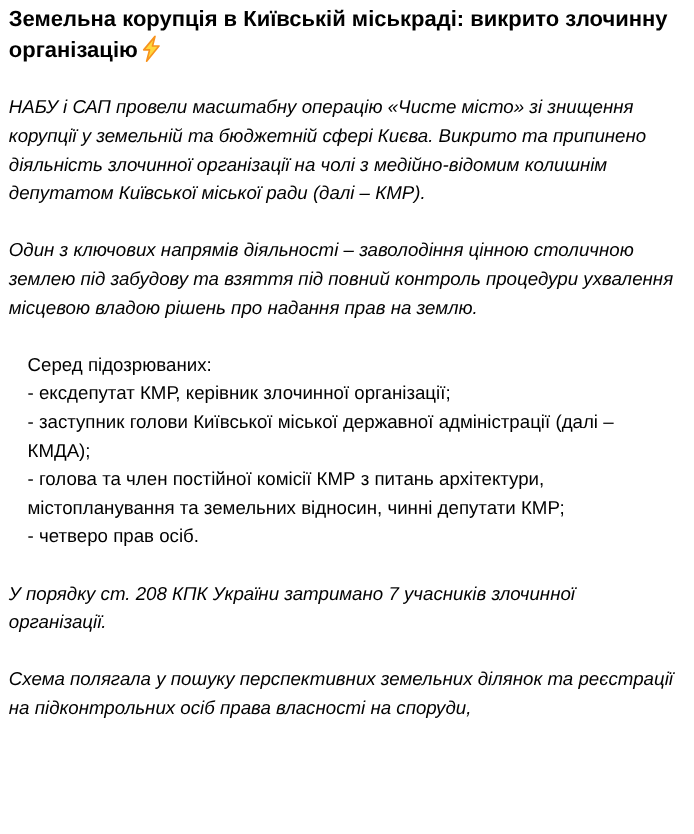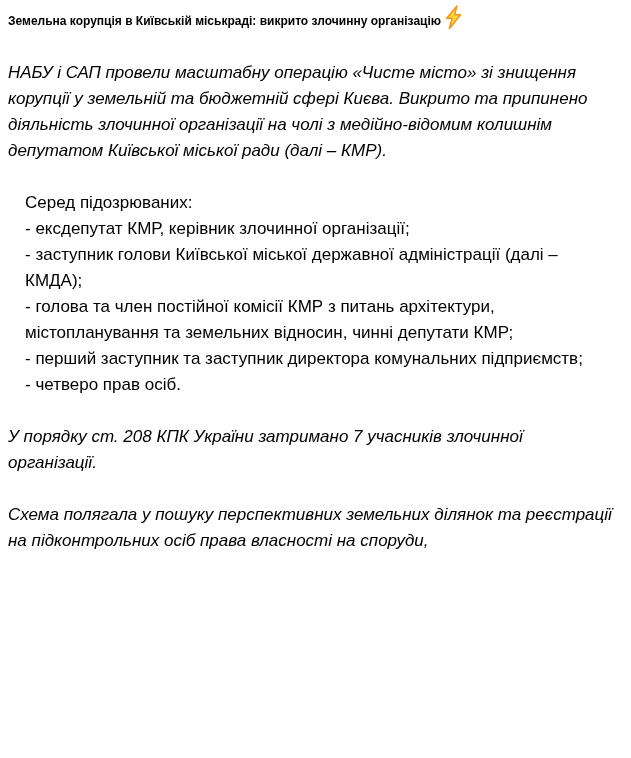--- a/index.html
+++ b/index.html
@@ -13,21 +13,21 @@
     background: #ffffff;
     color: #000000;
     font-family: "Liberation Sans", sans-serif;
   }
   .post {
     padding: 5px 18px 0 8px;
     font-size: 17px;
     line-height: 26px;
   }
   .post-title {
-    font-size: 12px;
+    font-size: 20px;
     line-height: 27px;
     font-weight: 700;
     margin: 0 0 25px 0;
   }
   .post-title .title-text {
     display: inline;
   }
   .emoji-bolt {
     display: inline-block;
     width: 19px;
@@ -51,27 +51,27 @@
 
 <div class="post">
 
   <h1 class="post-title"><span class="title-text">Земельна корупція в Київській міськраді: викрито злочинну організацію</span><svg class="emoji-bolt" viewBox="0 0 20 26" xmlns="http://www.w3.org/2000/svg">
         <path d="M13.6 1 L2.8 13.9 L8.4 13.9 L5.6 24.8 L17.4 10.2 L11.2 10.2 Z" stroke-width="1.6" stroke-linejoin="round" fill="#FFD83C"></path>
         <path d="M13.6 1 L2.8 13.9 L8.4 13.9 L5.6 24.8 L17.4 10.2 L11.2 10.2 Z" fill="none" stroke-width="1.6" stroke-linejoin="round" stroke="#F7931E"></path>
       </svg></h1>
 
   <p class="para">НАБУ і САП провели масштабну операцію «Чисте місто» зі знищення корупції у земельній та бюджетній сфері Києва. Викрито та припинено діяльність злочинної організації на чолі з медійно-відомим колишнім депутатом Київської міської ради (далі – КМР).</p>
 
+  <p class="para">Один з ключових напрямів діяльності – заволодіння цінною столичною землею під забудову та взяття під повний контроль процедури ухвалення місцевою владою рішень про надання прав на землю.</p>
 
   <div class="suspects-block">
     <div class="suspect-line">Серед підозрюваних:</div>
     <div class="suspect-line">- ексдепутат КМР, керівник злочинної організації;</div>
     <div class="suspect-line">- заступник голови Київської міської державної адміністрації (далі – КМДА);</div>
     <div class="suspect-line">- голова та член постійної комісії КМР з питань архітектури, містопланування та земельних відносин, чинні депутати КМР;</div>
-    <div class="suspect-line">- перший заступник та заступник директора комунальних підприємств;</div>
     <div class="suspect-line">- четверо прав осіб.</div>
   </div>
 
   <p class="para">У порядку ст. 208 КПК України затримано 7 учасників злочинної організації.</p>
 
   <p class="para">Схема полягала у пошуку перспективних земельних ділянок та реєстрації на підконтрольних осіб права власності на споруди,</p>
 
 </div>
 
 </body></html>

